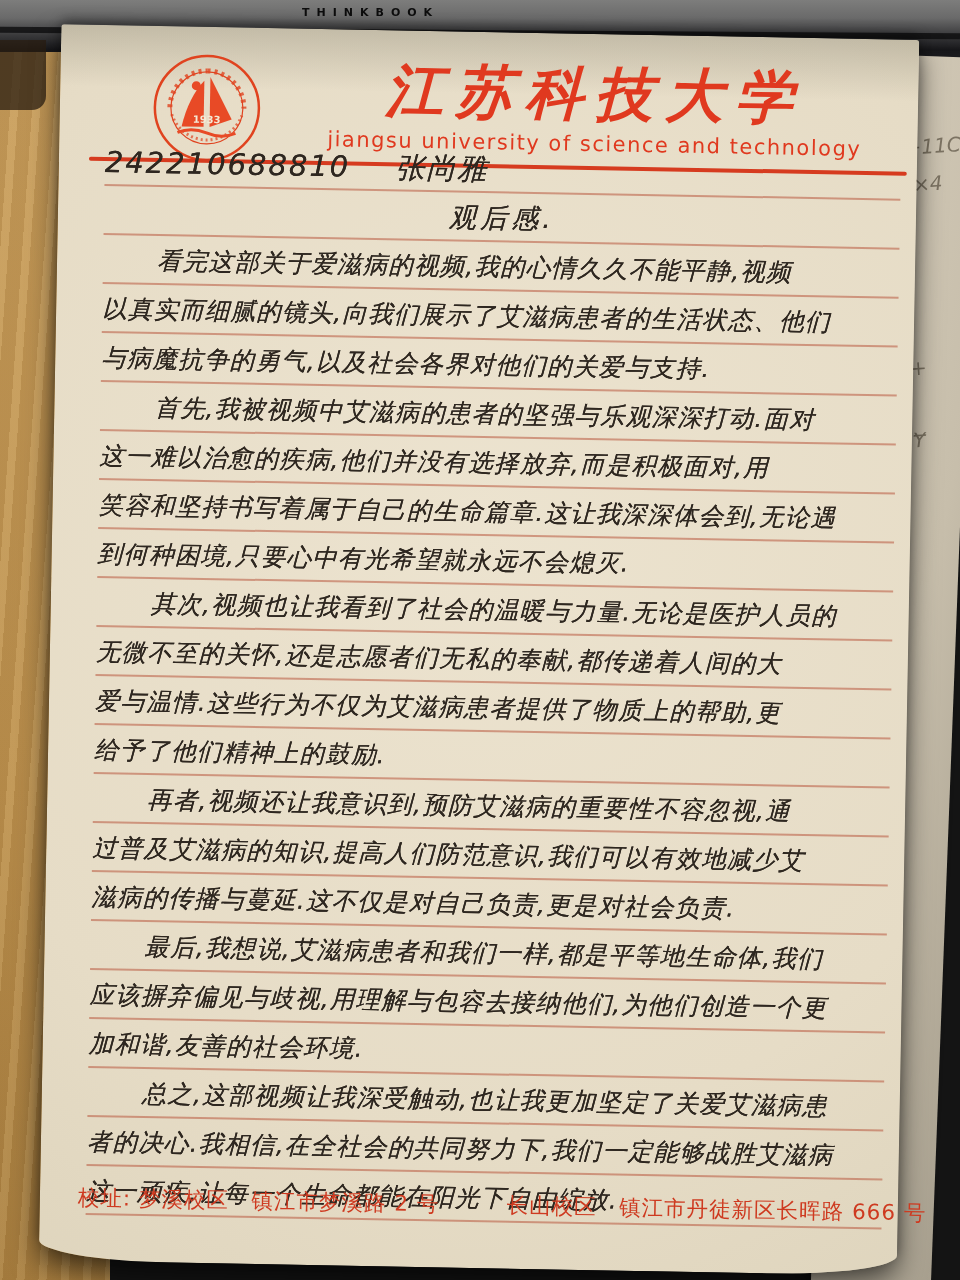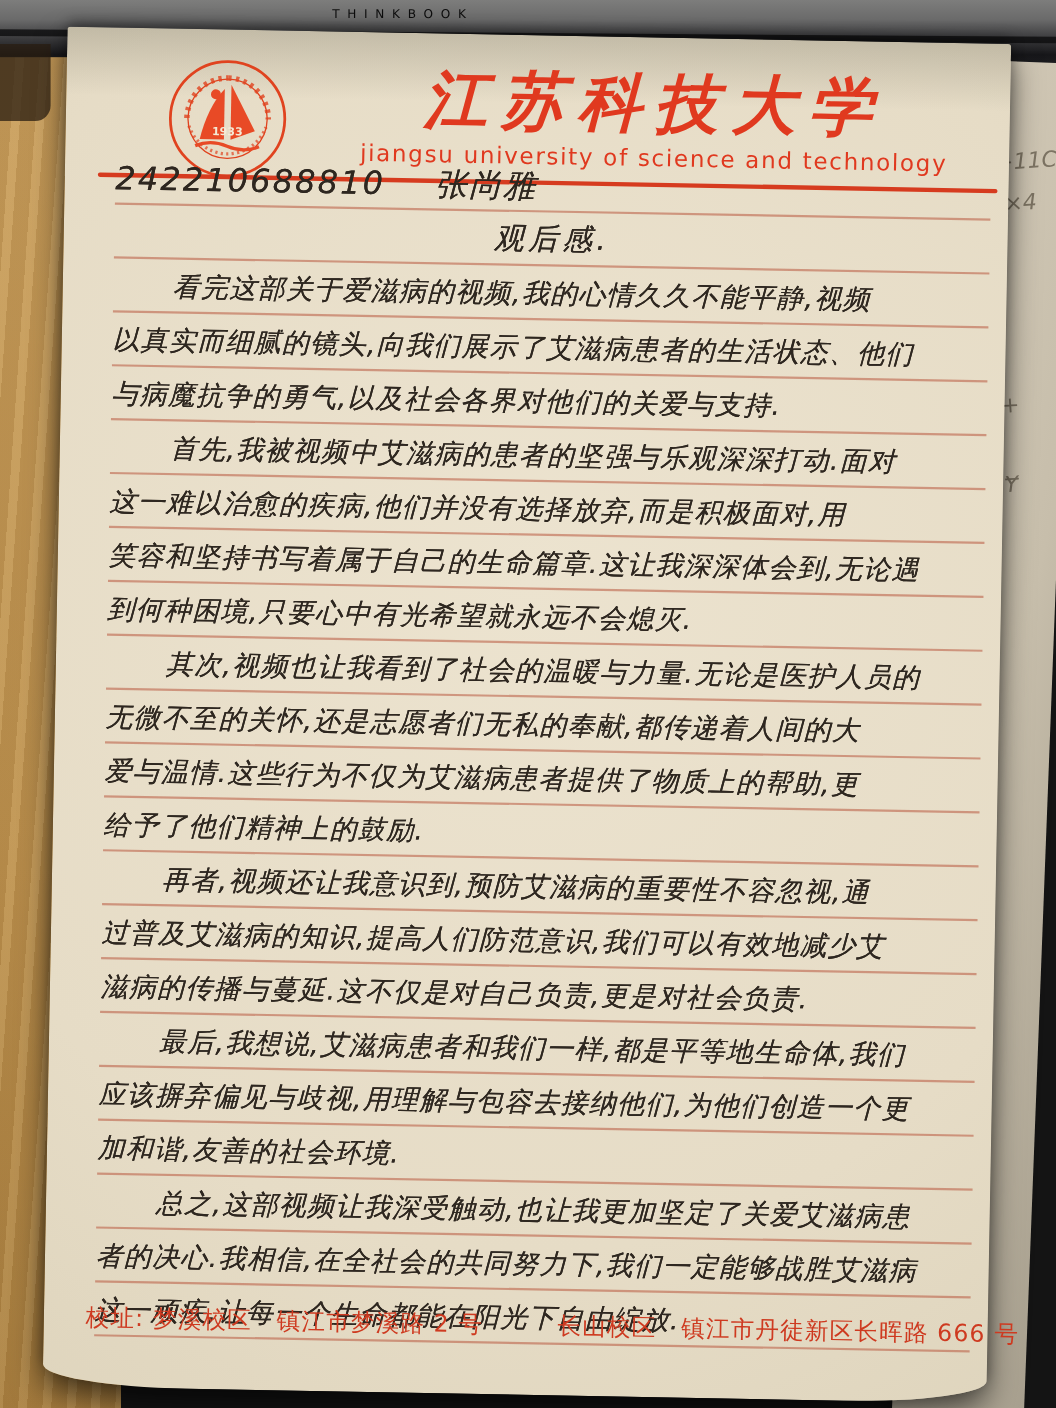--- a/index.html
+++ b/index.html
@@ -12,21 +12,21 @@
   .laptop-band{
     position:absolute;left:0;top:0;width:960px;height:64px;
     background:linear-gradient(180deg,#7d7d7c 0%,#6a6a6a 28%,#3a3a3c 55%,#17171a 78%,#26262a 100%);
   }
   .laptop-band:after{
     content:"";position:absolute;left:0;top:30px;width:100%;height:6px;
     background:#0c0c0e;opacity:.8;transform:rotate(.4deg);
   }
   .laptop-label{
     position:absolute;left:302px;top:6px;
-    font-size:11px;letter-spacing:7px;color:#0d0d0d;font-weight:normal;
+    font-size:11px;letter-spacing:7px;color:#0d0d0d;font-weight:bold;
   }
   .desk-surface{
     position:absolute;left:0;top:52px;width:110px;height:1228px;
     background:
       repeating-linear-gradient(94deg,rgba(120,80,20,.12) 0 14px,rgba(255,230,170,.10) 14px 22px),
       linear-gradient(180deg,#c89e5e,#bc9150 60%,#a87f42);
   }
   .dark-corner{
     position:absolute;left:0;top:40px;width:46px;height:70px;
     background:#2a1e12;opacity:.75;border-radius:0 0 14px 0;

